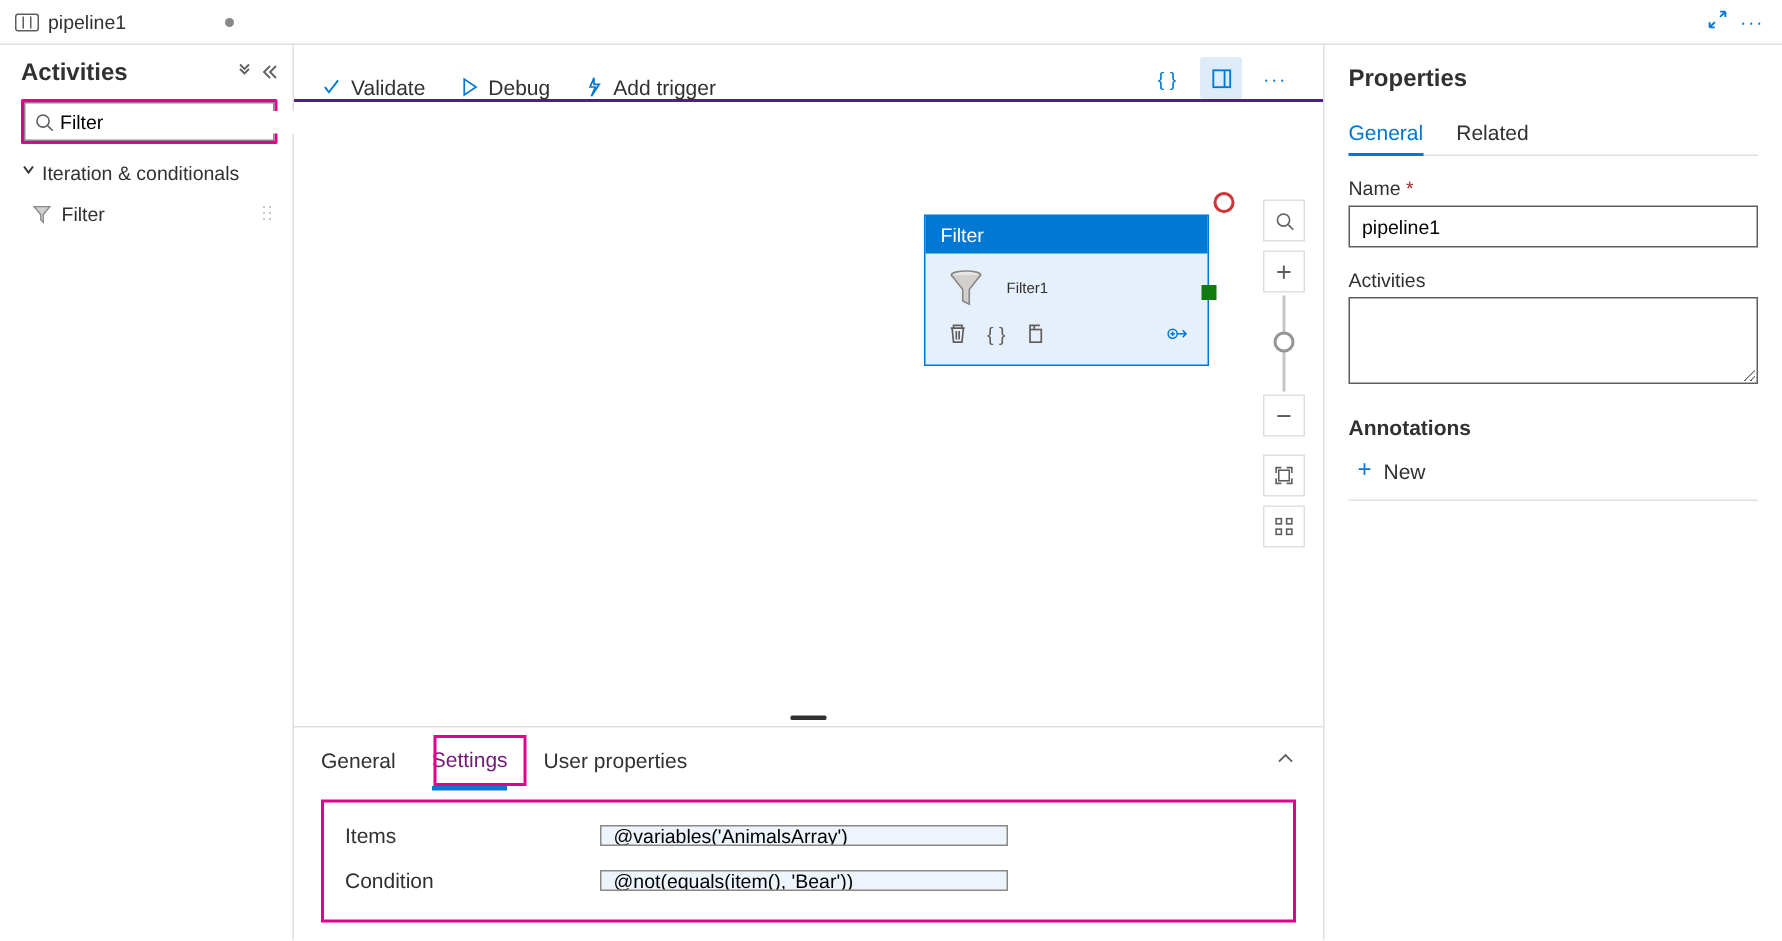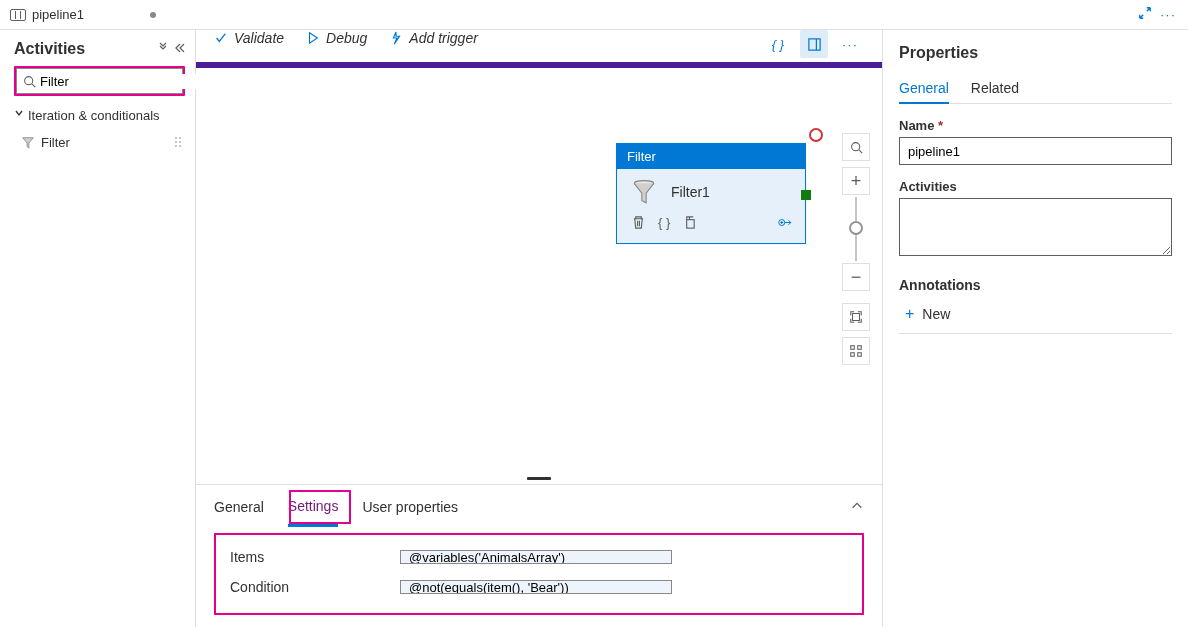--- a/index.html
+++ b/index.html
@@ -74,22 +74,22 @@
     background-image: radial-gradient(#c8c6c4 1px, transparent 1px);
     background-size: 4px 4px;
   }
   .funnel-icon {
     width:14px; height:14px;
   }
 
   
   .center { flex:1; display:flex; flex-direction:column; border-right:1px solid #e1dfdd; min-width:0; }
   .toolbar {
-    height:38px; border-bottom:6px solid #4c1d95;
-    display:flex; align-items:flex-start; padding:0 18px; justify-content:space-between;font-style:italic;
+    height:38px; border-bottom:2px solid #4c1d95;
+    display:flex; align-items:flex-end; padding:0 18px; justify-content:space-between;
   }
   .toolbar-left { display:flex; gap:22px; }
   .tool-btn { display:flex; align-items:center; gap:6px; color:#323130; cursor:pointer; font-size:14px; }
   .tool-btn svg { width:14px; height:14px; color:#0078d4; }
   .toolbar-right { display:flex; align-items:center; gap:8px; }
   .tr-icon {
     width:28px; height:28px; display:flex; align-items:center; justify-content:center;
     color:#0078d4; cursor:pointer; border-radius:2px;
   }
   .tr-icon.active { background:#deecf9; }
@@ -100,21 +100,21 @@
   .node {
     position:absolute; left:420px; top:75px; width:190px;
     border:1px solid #0078d4; background:#e5f0fb;
     box-shadow:0 0 2px rgba(0,0,0,.1);
   }
   .node-header { background:#0078d4; color:#fff; padding:5px 10px; font-size:13px; }
   .node-body { padding:10px 12px 4px 14px; display:flex; align-items:center; gap:14px; }
   .node-body-icon {
     width:26px; height:26px;
   }
-  .node-name { font-size:14px; }
+  .node-name { font-size:10px; }
   .node-footer {
     padding:6px 12px 10px 14px; display:flex; align-items:center; justify-content:space-between;
   }
   .node-footer-left { display:flex; gap:12px; }
   .node-footer svg { width:15px; height:15px; color:#605e5c; cursor:pointer; }
   .node-footer .arrow svg { color:#0078d4; }
   .node-port {
     position:absolute; right:-6px; top:46px; width:10px; height:10px;
     background:#107c10;
   }
@@ -172,21 +172,21 @@
   }
 
   
   .props {
     width:305px; padding:14px 16px 0;
   }
   .props-title { font-size:16px; font-weight:600; margin-bottom:12px; }
   .props-tabs { display:flex; gap:22px; border-bottom:1px solid #e1dfdd; margin-bottom:14px; }
   .props-tab { font-size:14px; padding:6px 0; cursor:pointer; }
   .props-tab.active { color:#0078d4; border-bottom:2px solid #0078d4; margin-bottom:-1px; }
-  .prop-label { font-size:13px; margin-bottom:4px; display:block;font-weight:bold; }
+  .prop-label { font-size:13px; margin-bottom:4px; display:block; }
   .req { color:#a4262c; }
   .prop-input {
     width:100%; height:28px; border:1px solid #605e5c; padding:0 8px; font-size:13px; outline:none;
     margin-bottom:14px;
   }
   .prop-textarea {
     width:100%; height:58px; border:1px solid #605e5c; padding:4px 8px; font-size:13px; outline:none;
     margin-bottom:18px; resize:both;
   }
   .annot-title { font-size:14px; font-weight:600; margin-bottom:12px; }

